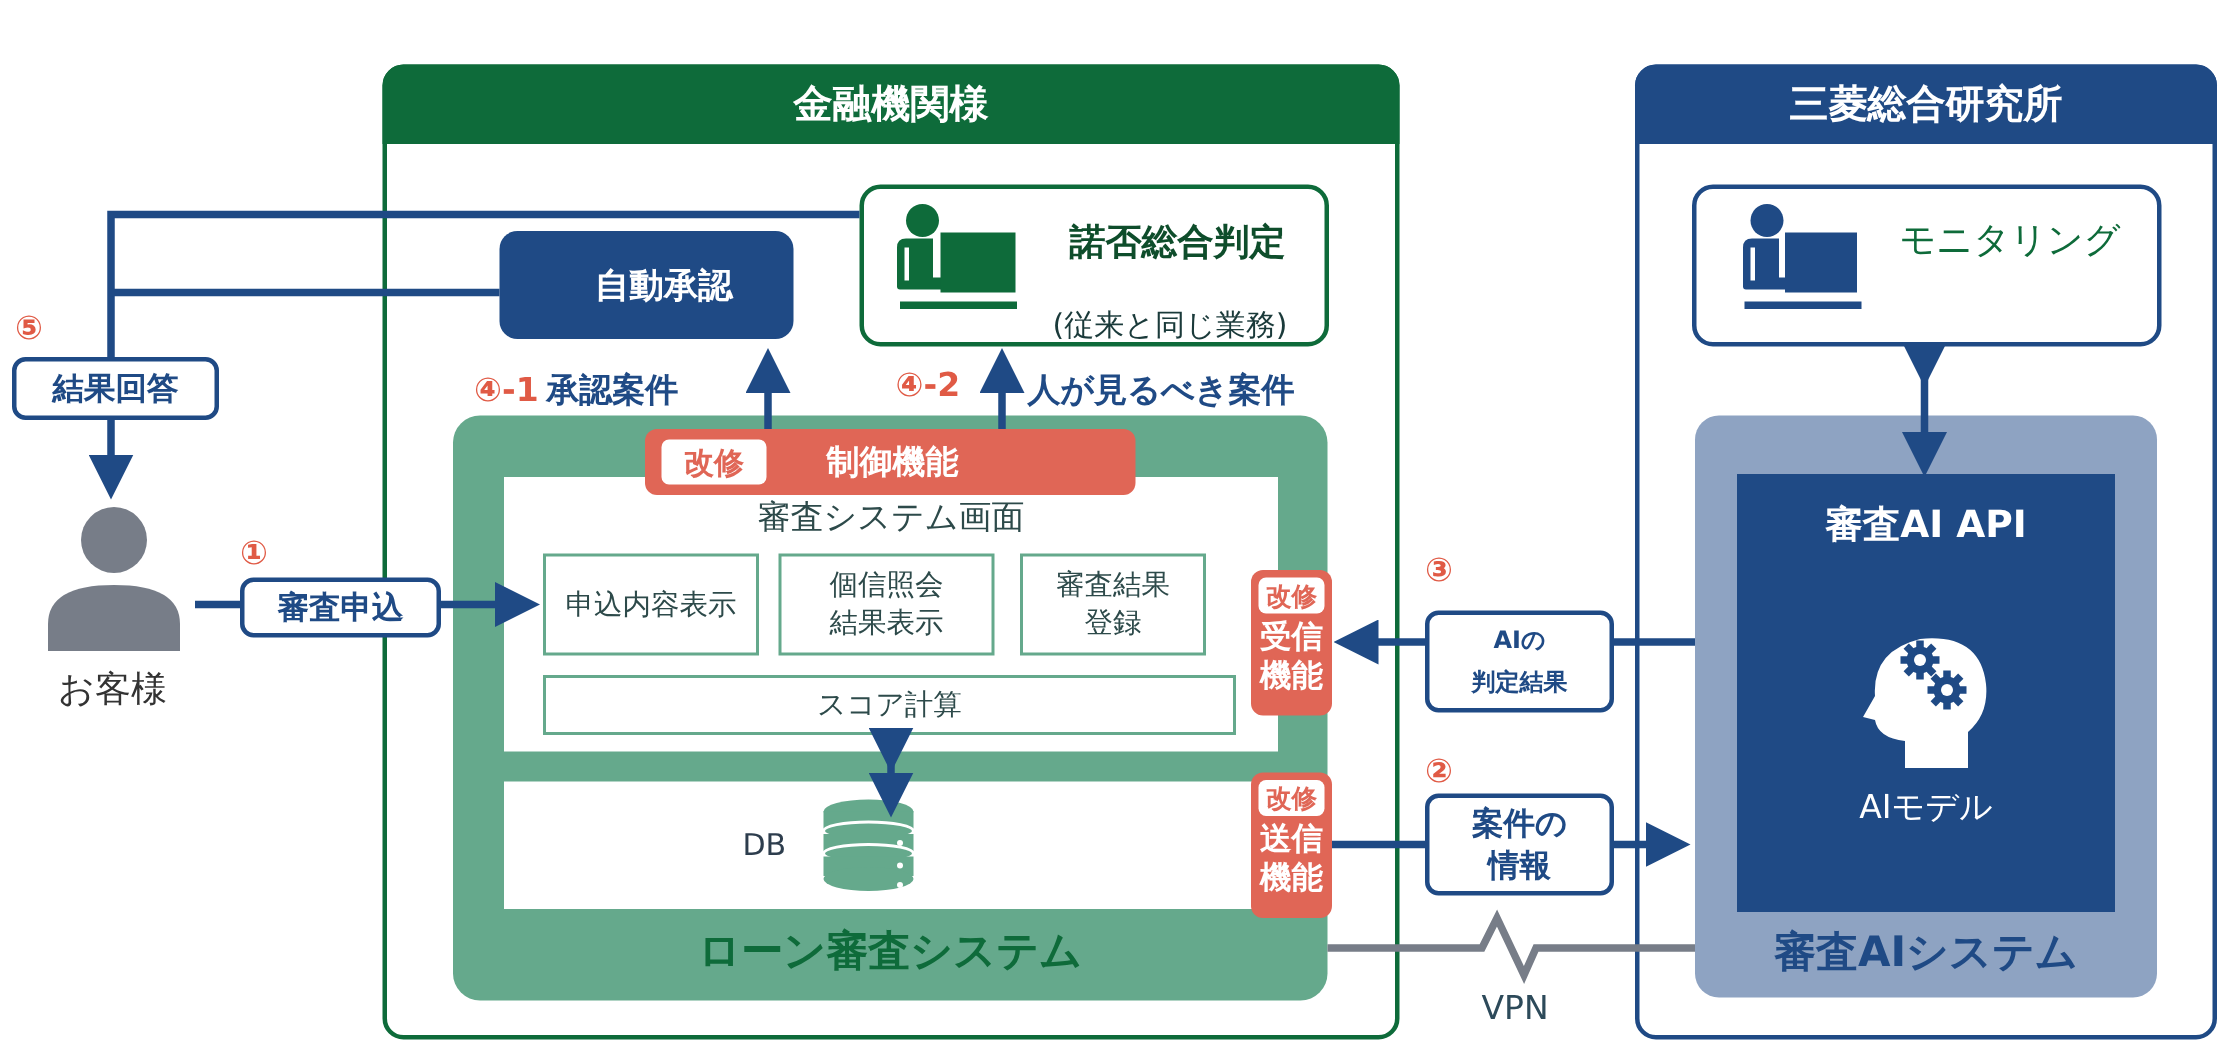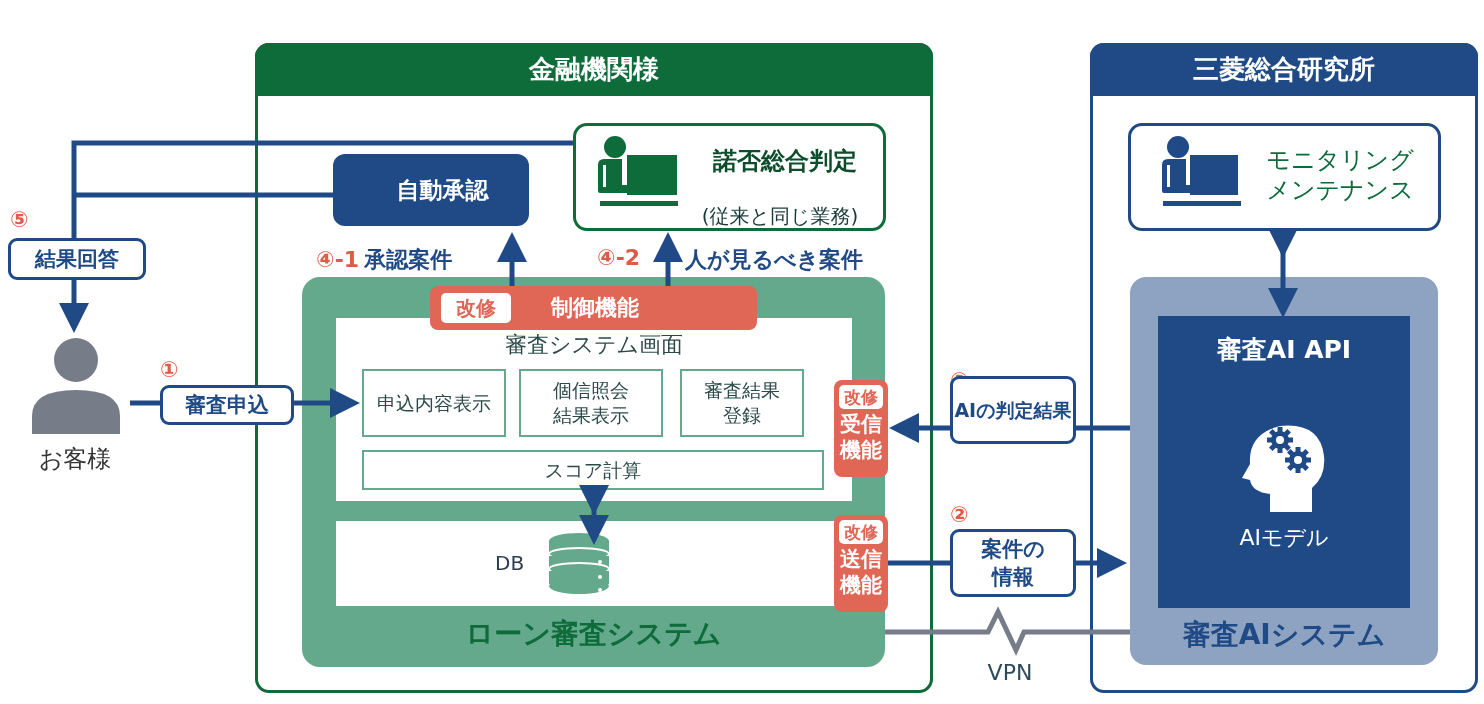--- a/index.html
+++ b/index.html
@@ -150,21 +150,20 @@
   <svg width="82" height="75" viewBox="0 0 82 75">
     <circle cx="18" cy="12" r="11" fill="#1f4a85"></circle>
     <path d="M2 30 q0-6 6-6 h18 v26 h10 v8 h-32 q-2 0-2-2z" fill="#1f4a85"></path>
     <rect x="7" y="30" width="3" height="22" fill="#fff"></rect>
     <rect x="30" y="20" width="48" height="40" fill="#1f4a85"></rect>
     <rect x="3" y="66" width="78" height="5" fill="#1f4a85"></rect>
   </svg>
 </div>
 <div class="abs" id="monitor-text">
   <div>モニタリング</div>
-  <div>メンテナンス</div>
 </div>
 
 <div class="abs" id="ai-system"></div>
 <div class="abs" id="ai-api"></div>
 <div class="abs" id="ai-api-title">審査AI API</div>
 <div class="abs" style="left:1240px;top:412px;width:90px;height:100px;">
   <svg width="90" height="100" viewBox="0 0 90 100">
     <path d="M30 100 v-18 q-18-2-20-14 l-8 -2 l8-14 q-2-30 30-38 q40-4 44 30 q2 20-12 32 v24z" fill="#fff"></path>
     <g fill="#1f4a85">
       <circle cx="40" cy="28" r="9"></circle>
@@ -232,21 +231,21 @@
 <div class="abs" style="left:316px;top:245px;white-space:nowrap;">
   <span class="step-num">④-1</span>
   <span class="label-plain">承認案件</span>
 </div>
 <div class="abs" style="left:597px;top:245px;white-space:nowrap;">
   <span class="step-num">④-2</span>
 </div>
 <div class="abs label-plain" style="left:685px;top:245px;">人が見るべき案件</div>
 
 <div class="abs step-num" style="left:950px;top:368px;">③</div>
-<div class="abs callout center" style="left:950px;top:376px;width:126px;height:68px;font-size:19px;flex-direction:row;line-height:28px;">
+<div class="abs callout center" style="left:950px;top:407px;width:126px;height:68px;font-size:16px;flex-direction:column;line-height:28px;">
   <span>AIの</span>
   <span>判定結果</span>
 </div>
 
 <div class="abs step-num" style="left:950px;top:502px;">②</div>
 <div class="abs callout center" style="left:950px;top:529px;width:126px;height:68px;font-size:21px;flex-direction:column;line-height:28px;">
   <span>案件の</span>
   <span>情報</span>
 </div>
 

